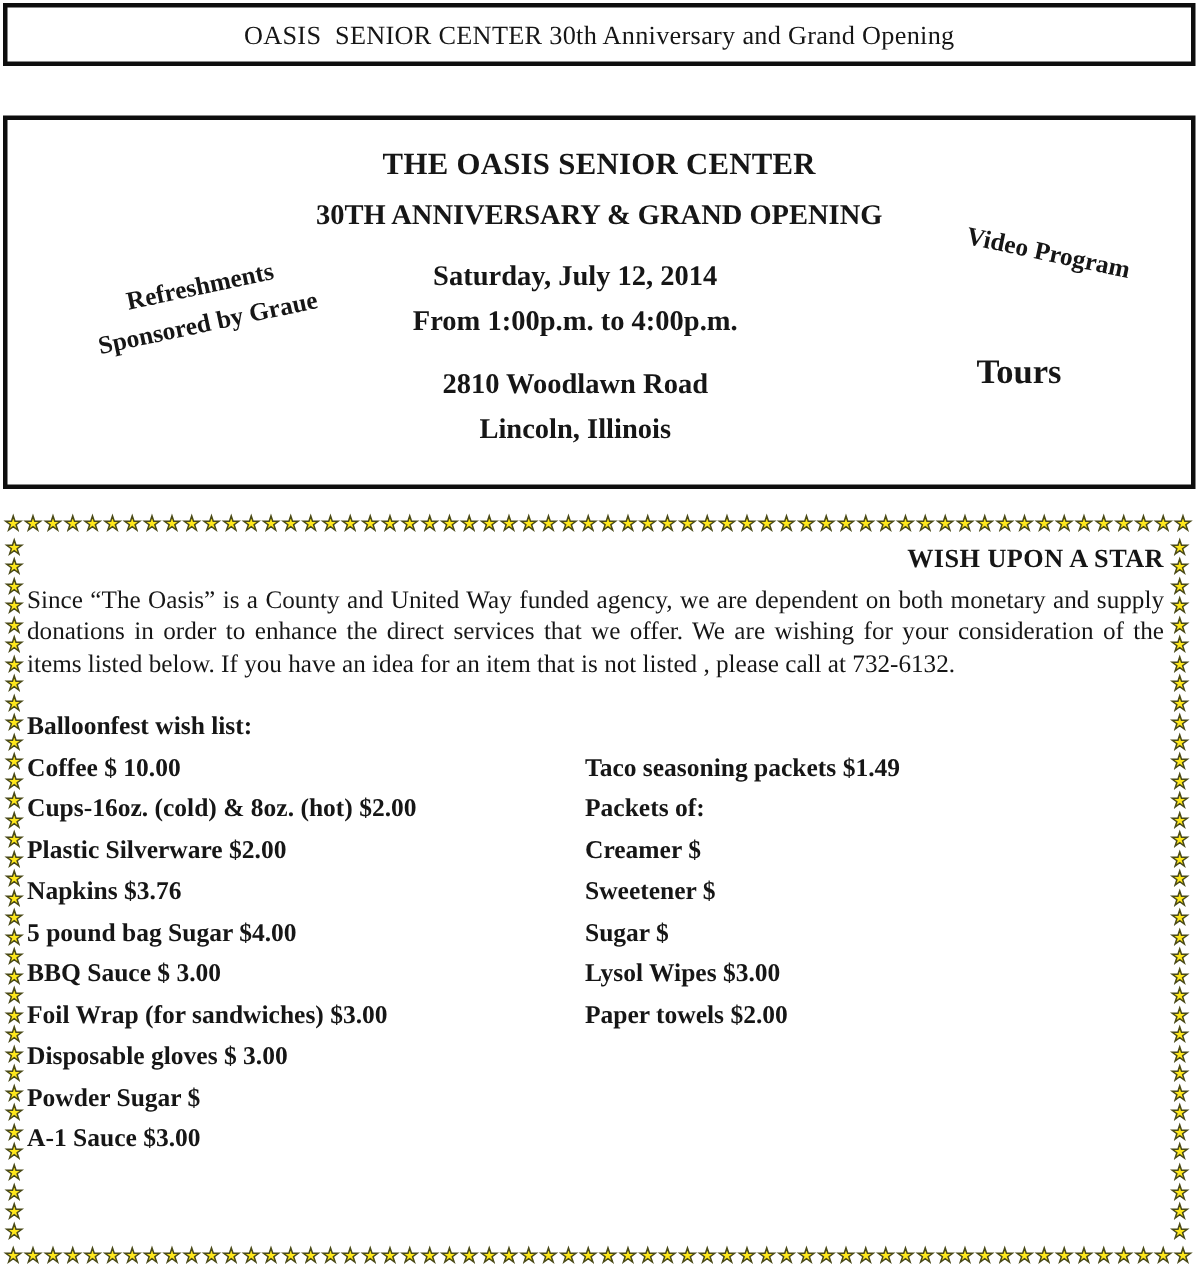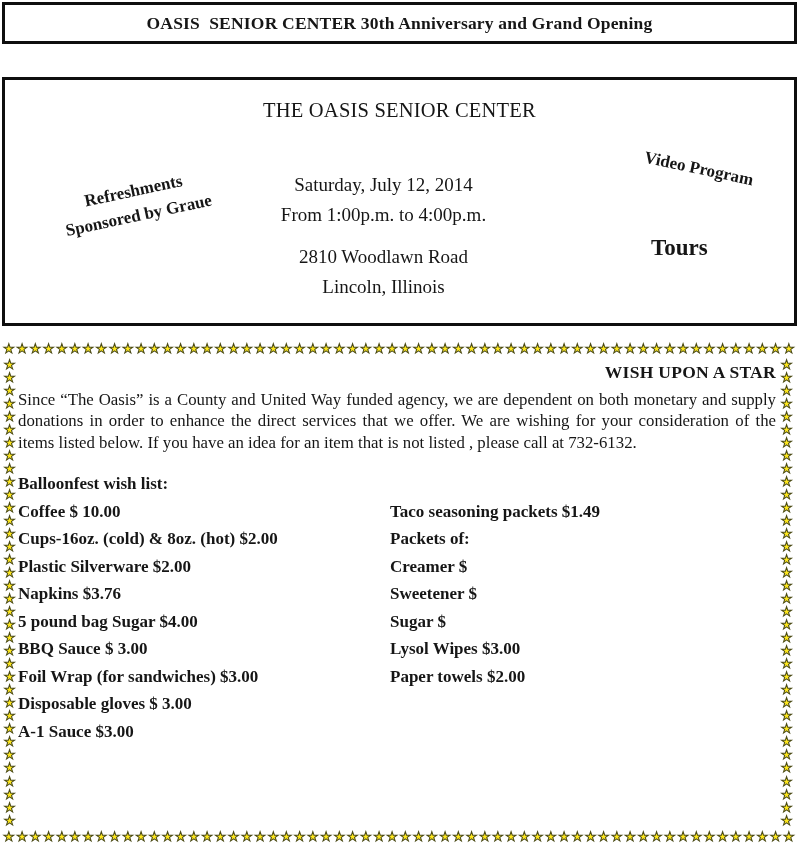--- a/index.html
+++ b/index.html
@@ -14,33 +14,33 @@
 
   
   .banner-box {
     position: absolute; left: 2px; top: 2px;
     width: 795px; height: 42px;
     border: 3px solid #0e0e0e;
     display: flex; align-items: center; justify-content: center;
     background: #fff;
   }
   .banner-title {
-    font-weight: bold; font-size: 17.5px;
+    font-weight: normal; font-size: 17.5px;
     white-space: pre-wrap;
     letter-spacing: 0.2px;
   }
 
   
   .event-box {
     position: absolute; left: 2px; top: 77px;
     width: 795px; height: 249px;
     border: 3px solid #0e0e0e;
     background: #fff;
   }
-  .event-line { position: absolute; left: 0; text-align: center; font-weight: normal; }
+  .event-line { position: absolute; left: 0; text-align: center; font-weight: bold; }
   .event-title    { top: 19px;  width: 100%; font-size: 20.5px; letter-spacing: 0.2px; }
   .event-subtitle { top: 53px;  width: 100%; font-size: 19px; }
   .event-date     { top: 94px;  right: 32px; width: auto; left: 0; font-size: 19px; }
   .event-time     { top: 124px; right: 32px; left: 0; font-size: 19px; }
   .event-addr1    { top: 166px; right: 32px; left: 0; font-size: 19px; }
   .event-addr2    { top: 196px; right: 32px; left: 0; font-size: 19px; }
   .event-date, .event-time, .event-addr1, .event-addr2 { width: auto; }
 
   .note-left {
     position: absolute; left: 26px; top: 98px; width: 210px;
@@ -104,20 +104,21 @@
 </style>
 </head>
 <body>
 
 <div class="banner-box">
   <div class="banner-title">OASIS  SENIOR CENTER 30th Anniversary and Grand Opening</div>
 </div>
 
 <div class="event-box">
   <div class="event-line event-title">THE OASIS SENIOR CENTER</div>
+  <div class="event-line event-subtitle">30TH ANNIVERSARY &amp; GRAND OPENING</div>
   <div class="event-line event-date">Saturday, July 12, 2014</div>
   <div class="event-line event-time">From 1:00p.m. to 4:00p.m.</div>
   <div class="event-line event-addr1">2810 Woodlawn Road</div>
   <div class="event-line event-addr2">Lincoln, Illinois</div>
 
   <div class="note-left">
     <div>Refreshments</div>
     <div>Sponsored by Graue</div>
   </div>
   <div class="note-video">Video Program</div>
@@ -335,20 +336,21 @@
 
       <div class="wish-col left-col">
           <div class="list-item">Coffee $ 10.00</div>
           <div class="list-item">Cups-16oz. (cold) &amp; 8oz. (hot) $2.00</div>
           <div class="list-item">Plastic Silverware $2.00</div>
           <div class="list-item">Napkins $3.76</div>
           <div class="list-item">5 pound bag Sugar $4.00</div>
           <div class="list-item">BBQ Sauce $ 3.00</div>
           <div class="list-item">Foil Wrap (for sandwiches) $3.00</div>
           <div class="list-item">Disposable gloves $ 3.00</div>
+          <div class="list-item">Powder Sugar $</div>
           <div class="list-item">A-1 Sauce $3.00</div>
         </div>
 
       <div class="wish-col right-col">
           <div class="list-item">Taco seasoning packets $1.49</div>
           <div class="list-item">Packets of:</div>
           <div class="list-item">Creamer $</div>
           <div class="list-item">Sweetener $</div>
           <div class="list-item">Sugar $</div>
           <div class="list-item">Lysol Wipes $3.00</div>

